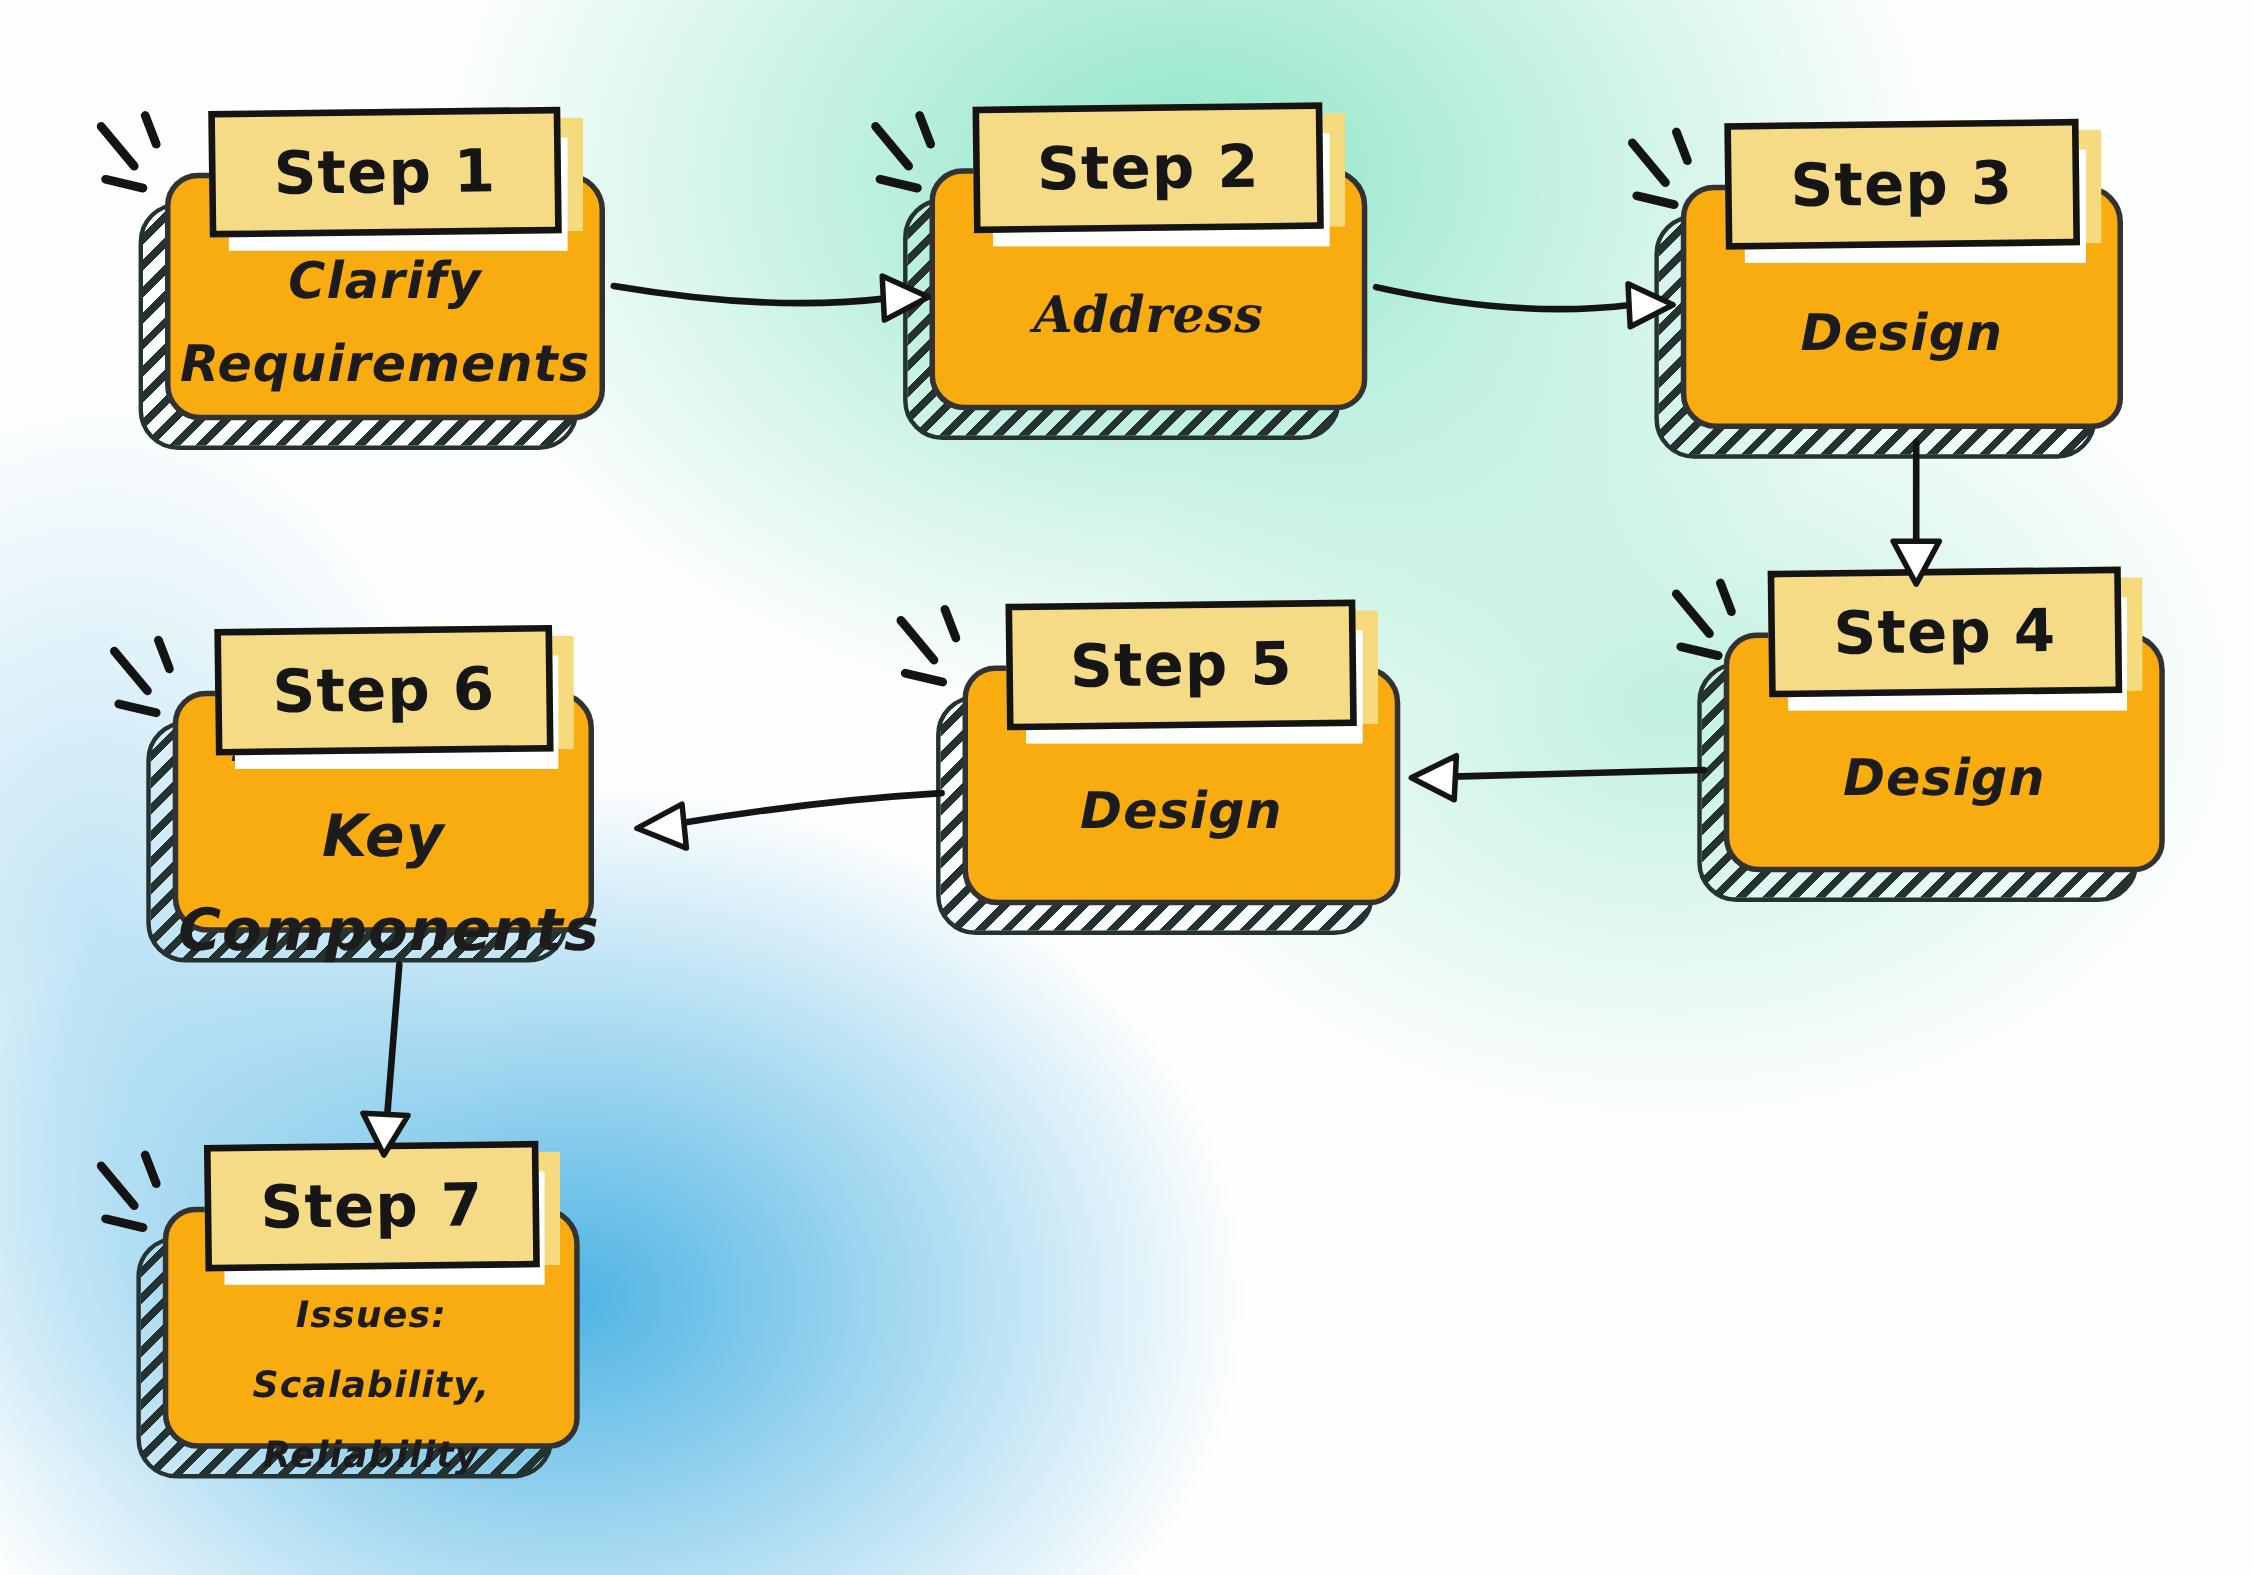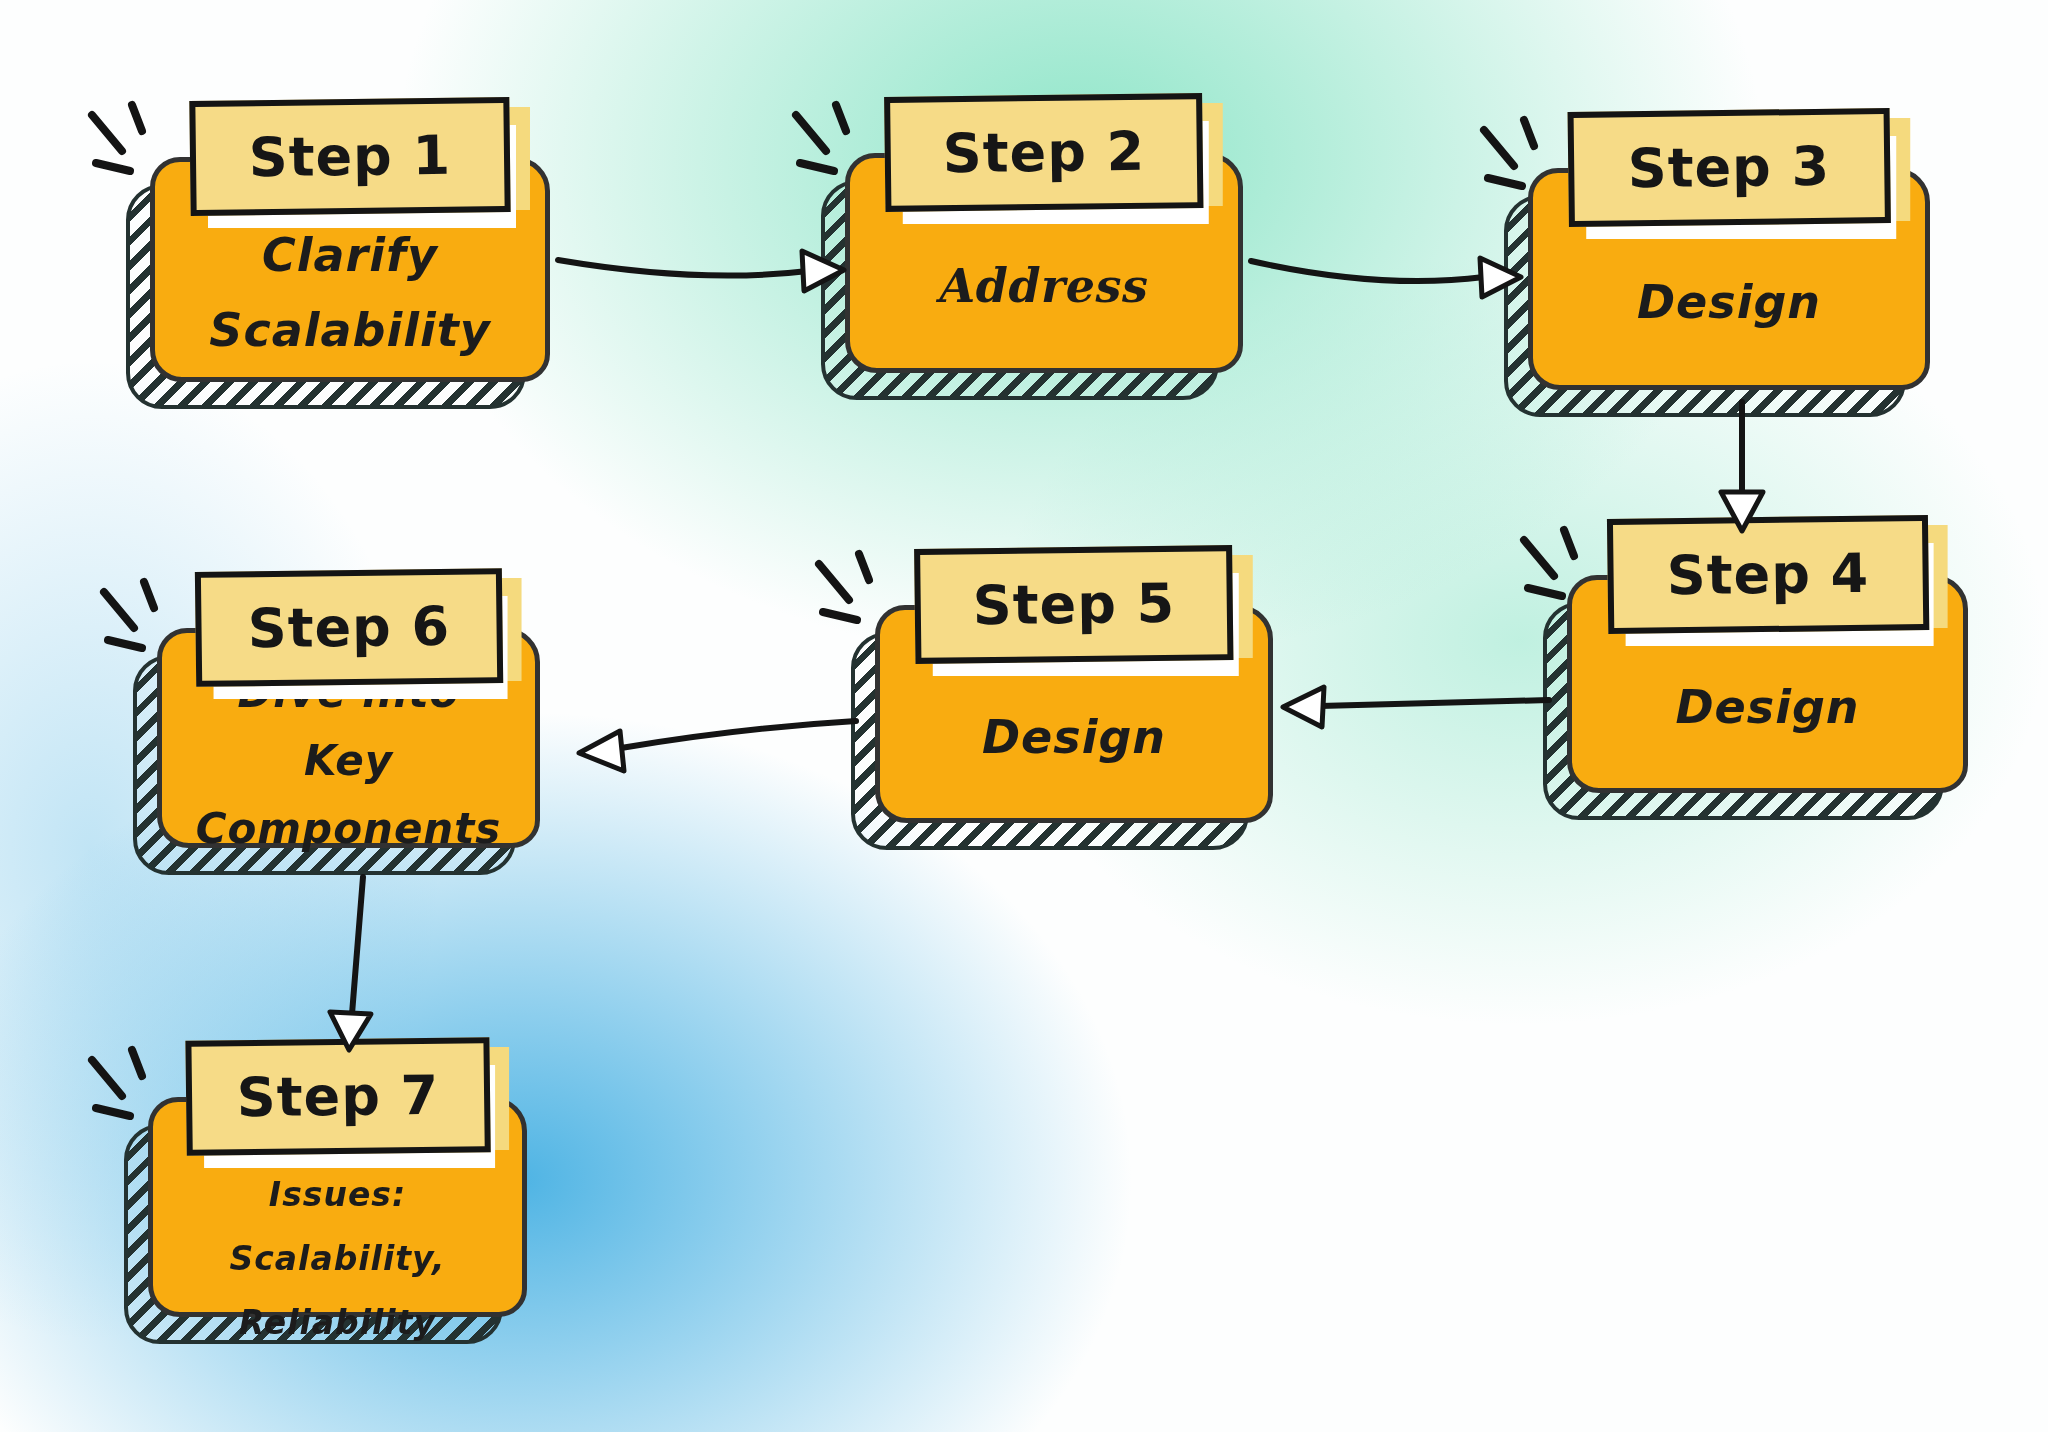--- a/index.html
+++ b/index.html
@@ -49,42 +49,42 @@
   
   .s1{left:150px; top:157px; width:400px; height:225px;}
   .s2{left:845px; top:153px; width:398px; height:220px;}
   .s3{left:1528px; top:168px; width:402px; height:222px;}
   .s4{left:1567px; top:575px; width:401px; height:218px;}
   .s5{left:875px; top:605px; width:398px; height:218px;}
   .s6{left:157px; top:628px; width:383px; height:220px;}
   .s7{left:148px; top:1097px; width:379px; height:220px;}
 
   .s2 .bline{font-family:"DejaVu Serif",serif; letter-spacing:0.5px;}
-  .s6 .bline{font-size:42px;}
+  .s6 .bline{font-size:53px;}
   .s7 .bline{font-size:33px; line-height:1.95;}
   .s7 .body{padding-top:40px;}
 
   #overlay{
     position:absolute; inset:0; z-index:40; pointer-events:none;
   }
   .astroke{fill:none; stroke:#141414; stroke-width:6; stroke-linecap:round;}
   .ahead{fill:#ffffff; stroke:#141414; stroke-width:5; stroke-linejoin:round;}
   .spark line{stroke:#141414; stroke-width:8; stroke-linecap:round;}
 </style>
 </head>
 <body>
 
 <div id="canvas">
 
   <div class="step s1">
     <div class="hatch"></div>
     <div class="box">
       <div class="body">
         <div class="bline">Clarify</div>
-        <div class="bline">Scalability</div>
+        <div class="bline">Requirements</div>
       </div>
     </div>
     <div class="tag label-echo"></div>
     <div class="tag label-white"></div>
     <div class="tag label">Step 1</div>
   </div>
 
   <div class="step s2">
     <div class="hatch"></div>
     <div class="box">

